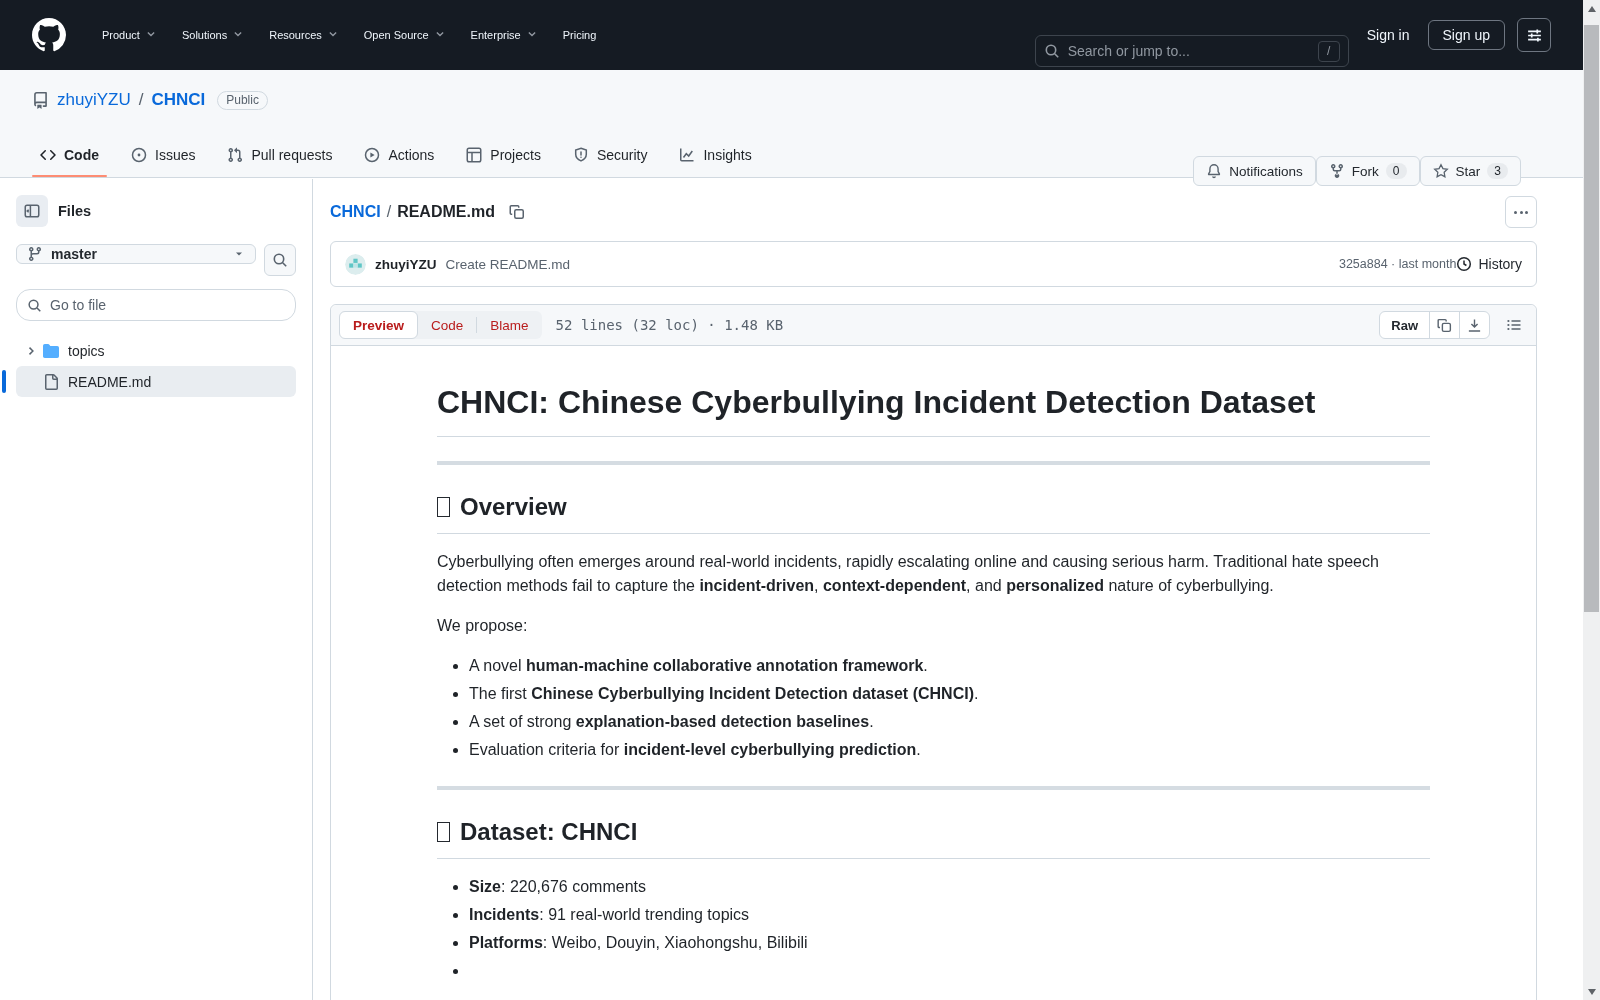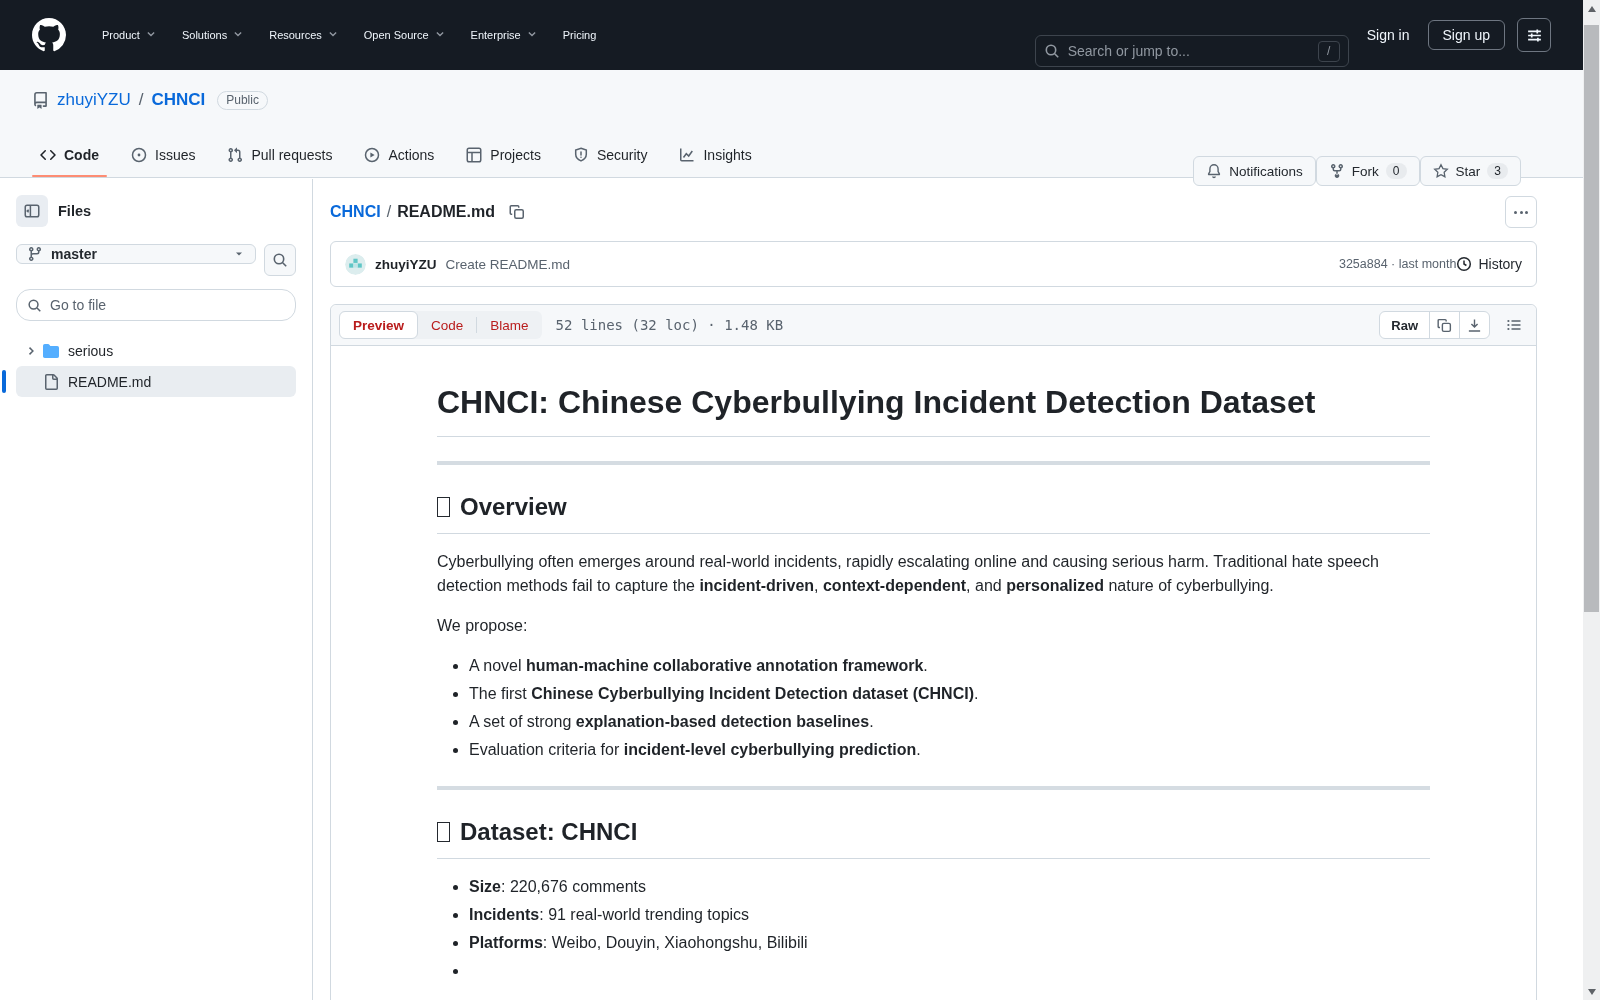--- a/index.html
+++ b/index.html
@@ -384,21 +384,21 @@
   <div class="file-tree">
     <div class="tree-row">
       <span class="tree-chevron">
           <svg width="12" height="12" viewBox="0 0 16 16" fill="none" stroke="currentColor" stroke-width="2">
             <path d="M6 3.5L10.5 8 6 12.5"></path>
           </svg>
         </span>
       <svg class="tree-icon" width="16" height="16" viewBox="0 0 16 16" fill="#54aeff">
           <path d="M1.75 1A1.75 1.75 0 0 0 0 2.75v10.5C0 14.216.784 15 1.75 15h12.5A1.75 1.75 0 0 0 16 13.25v-8.5A1.75 1.75 0 0 0 14.25 3H7.5a.25.25 0 0 1-.2-.1l-.9-1.2C6.07 1.26 5.55 1 5 1Z"></path>
         </svg>
-      <span class="tree-label">serious</span>
+      <span class="tree-label">topics</span>
     </div>
     <div class="tree-row selected">
       <span class="active-bar"></span>
       <span class="tree-chevron"></span>
       <svg class="tree-icon" width="16" height="16" viewBox="0 0 16 16" fill="#59636e">
           <path d="M2 1.75C2 .784 2.784 0 3.75 0h6.586c.464 0 .909.184 1.237.513l2.914 2.914c.329.328.513.773.513 1.237v9.586A1.75 1.75 0 0 1 13.25 16h-9.5A1.75 1.75 0 0 1 2 14.25Zm1.75-.25a.25.25 0 0 0-.25.25v12.5c0 .138.112.25.25.25h9.5a.25.25 0 0 0 .25-.25V6h-2.75A1.75 1.75 0 0 1 9 4.25V1.5Zm6.75.062V4.25c0 .138.112.25.25.25h2.688l-.011-.013-2.914-2.914Z"></path>
         </svg>
       <span class="tree-label">README.md</span>
     </div>
   </div>

